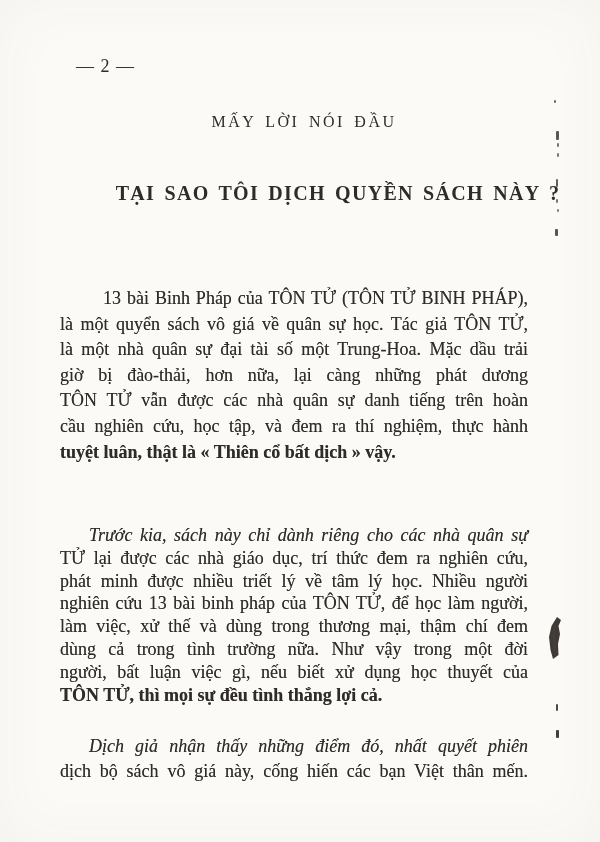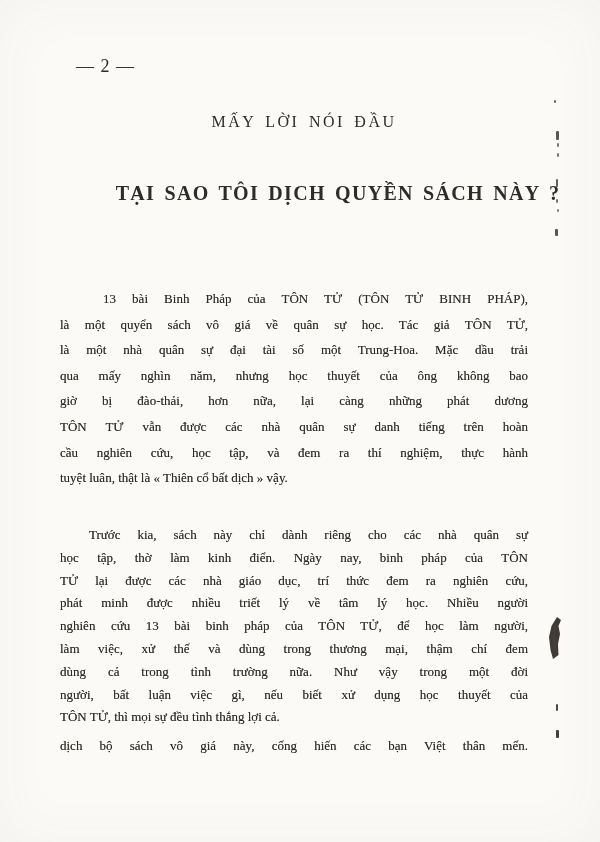--- a/index.html
+++ b/index.html
@@ -46,33 +46,33 @@
     font-size: 20px;
     font-weight: 700;
     letter-spacing: 1.3px;
     word-spacing: 3px;
     margin-left: 45px;
   }
   .para {
     position: absolute;
     left: 60px;
     width: 468px;
-    font-size: 13px;
+    font-size: 18px;
     text-shadow: 0 0 0.6px rgba(47,43,39,0.55);
   }
   .p1 { top: 286px; line-height: 25.6px; }
   .p2 { top: 524px; line-height: 22.8px; }
   .p3 { top: 734px; line-height: 24.5px; }
   .ln {
     text-align: justify;
     text-align-last: justify;
     white-space: normal;
   }
-  .ln.last { text-align-last: left; }
-  .ln.first { text-indent: 29px; }
+  .ln.last { text-align-last: left; font-weight: bold; }
+  .ln.first { text-indent: 29px; font-style: italic; }
   .ln.first-lg { text-indent: 43px; }
   .speck {
     position: absolute;
     border-radius: 1px;
     display: block;
   }
   .smudge {
     position: absolute;
     left: 547px;
     top: 617px;
@@ -86,40 +86,39 @@
   <div class="page-num">— 2 —</div>
 
   <div class="section-title">MẤY LỜI NÓI ĐẦU</div>
 
   <div class="heading">TẠI SAO TÔI DỊCH QUYỀN SÁCH NÀY ?</div>
 
   <div class="para p1">
     <div class="ln first-lg">13 bài Binh Pháp của TÔN TỬ (TÔN TỬ BINH PHÁP),</div>
     <div class="ln">là một quyển sách vô giá về quân sự học. Tác giả TÔN TỬ,</div>
     <div class="ln">là một nhà quân sự đại tài số một Trung-Hoa. Mặc dầu trải</div>
-    <div class="ln">qua mấy nghìn năm, nhưng học thuyết của ông không bao</div>
     <div class="ln">giờ bị đào-thải, hơn nữa, lại càng những phát dương</div>
     <div class="ln">TÔN TỬ vẫn được các nhà quân sự danh tiếng trên hoàn</div>
     <div class="ln">cầu nghiên cứu, học tập, và đem ra thí nghiệm, thực hành</div>
     <div class="ln last">tuyệt luân, thật là « Thiên cổ bất dịch » vậy.</div>
   </div>
 
   <div class="para p2">
     <div class="ln first">Trước kia, sách này chỉ dành riêng cho các nhà quân sự</div>
-    <div class="ln">học tập, thờ làm kinh điển. Ngày nay, binh pháp của TÔN</div>
     <div class="ln">TỬ lại được các nhà giáo dục, trí thức đem ra nghiên cứu,</div>
     <div class="ln">phát minh được nhiều triết lý về tâm lý học. Nhiều người</div>
     <div class="ln">nghiên cứu 13 bài binh pháp của TÔN TỬ, để học làm người,</div>
     <div class="ln">làm việc, xử thế và dùng trong thương mại, thậm chí đem</div>
     <div class="ln">dùng cả trong tình trường nữa. Như vậy trong một đời</div>
     <div class="ln">người, bất luận việc gì, nếu biết xử dụng học thuyết của</div>
     <div class="ln last">TÔN TỬ, thì mọi sự đều tình thắng lợi cả.</div>
   </div>
 
   <div class="para p3">
+    <div class="ln first">Dịch giả nhận thấy những điểm đó, nhất quyết phiên</div>
     <div class="ln">dịch bộ sách vô giá này, cống hiến các bạn Việt thân mến.</div>
   </div>
 
   <svg class="smudge" width="15" height="42" viewBox="0 0 15 42">
     <path d="M10 0 L14 3 L11.5 9 L13 17 L11 27 L11.5 38 L6 42 L3.5 33 L2 20 L4.5 9 Z" fill="#241f1b" opacity="0.88"></path>
     <path d="M7 6 L9 10 L8 20 L9 30 L7 36 L5.5 24 Z" fill="#4a443e" opacity="0.5"></path>
   </svg>
   <span class="speck" style="left:554px;top:100px;width:2px;height:3px;background:#6a6a6a;"></span>
   <span class="speck" style="left:556px;top:131px;width:3px;height:9px;background:#585858;"></span>
   <span class="speck" style="left:557px;top:143px;width:2px;height:4px;background:#777777;"></span>

